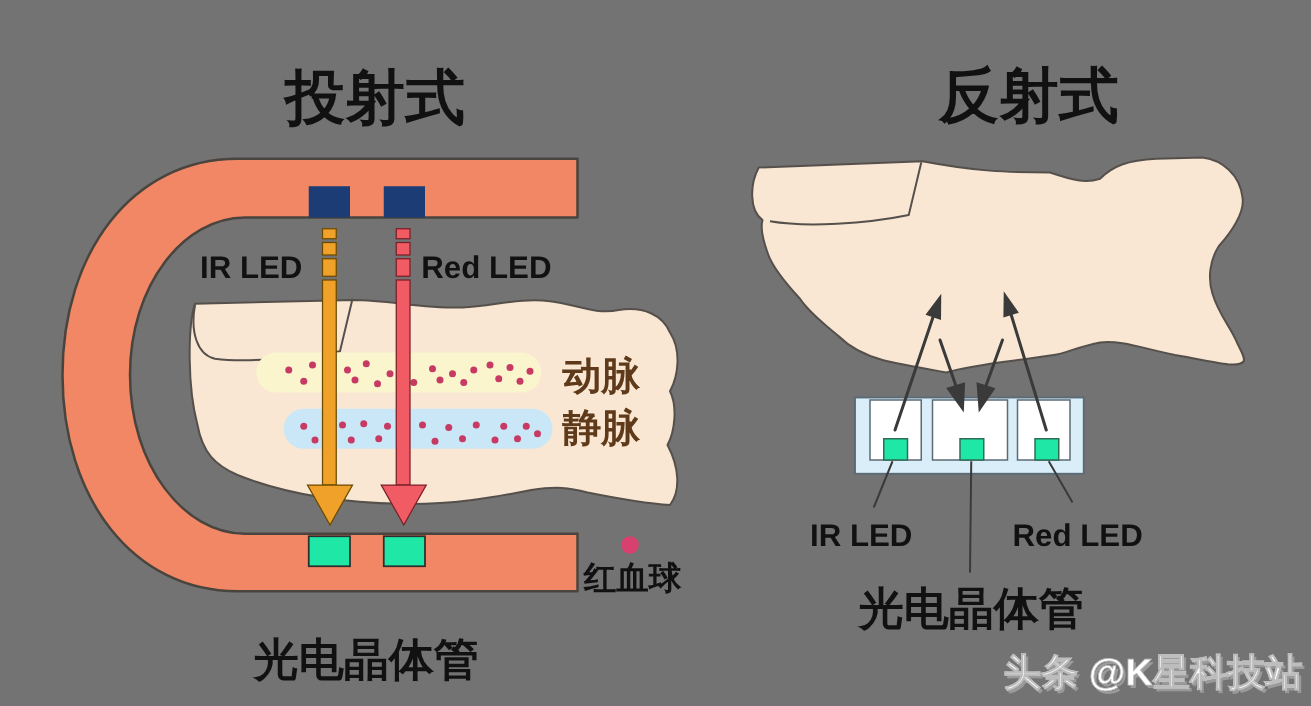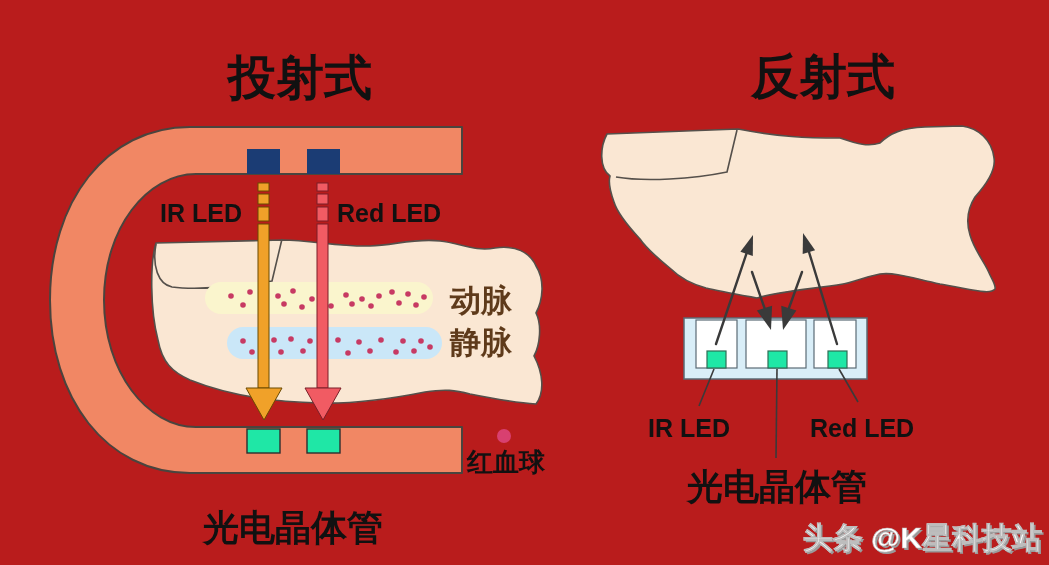--- a/index.html
+++ b/index.html
@@ -1,16 +1,16 @@
 <!DOCTYPE html>
 <html><head>
 <meta charset="utf-8">
 <style>
   html,body{margin:0;padding:0;background:#ffffff;}
-  .stage{position:relative;width:1049px;height:565px;background:#b91c1c;overflow:hidden;}
+  .stage{position:relative;width:1049px;height:565px;background:#737373;overflow:hidden;}
   svg{display:block;}
   text{font-family:"Liberation Sans","DejaVu Sans",sans-serif;}
   .t-title{font-size:48px;font-weight:bold;fill:#111;}
   .t-led{font-size:25px;font-weight:bold;fill:#111;}
   .t-cn-big{font-size:36px;font-weight:bold;fill:#111;}
   .t-brown{font-size:31px;font-weight:bold;}
   .t-rbc{font-size:26px;font-weight:bold;fill:#111;}
   .t-wm{font-size:30px;font-weight:bold;}
 </style>
 </head>

